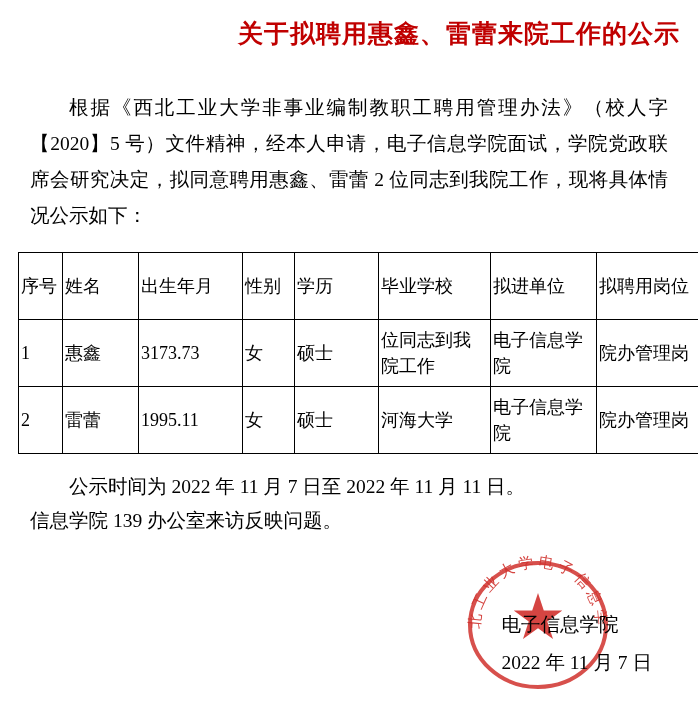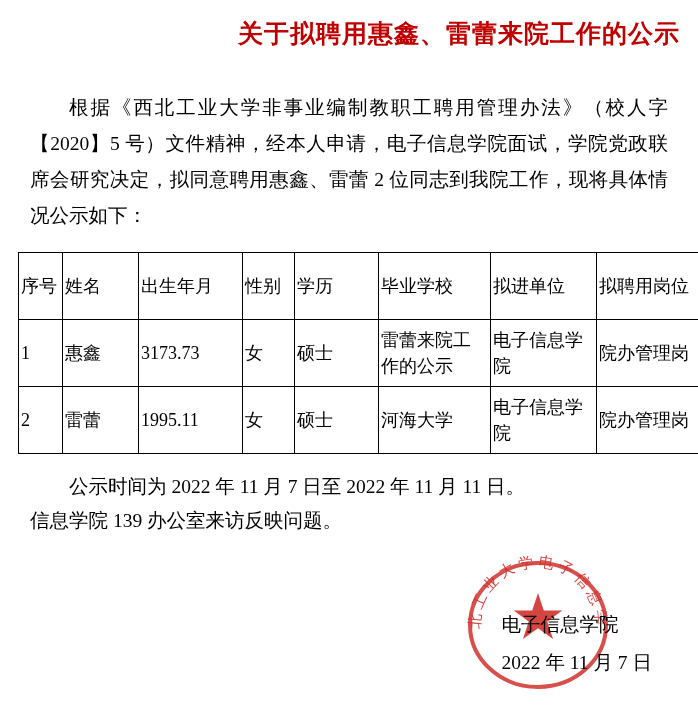--- a/index.html
+++ b/index.html
@@ -136,21 +136,21 @@
         <td>拟聘用岗位</td>
       </tr>
     </thead>
     <tbody>
       <tr>
         <td>1</td>
         <td>惠鑫</td>
         <td>3173.73</td>
         <td>女</td>
         <td>硕士</td>
-        <td>雷蕾来院工作的公示</td>
+        <td>位同志到我院工作</td>
         <td>电子信息学院</td>
         <td>院办管理岗</td>
       </tr>
       <tr>
         <td>2</td>
         <td>雷蕾</td>
         <td>1995.11</td>
         <td>女</td>
         <td>硕士</td>
         <td>河海大学</td>

